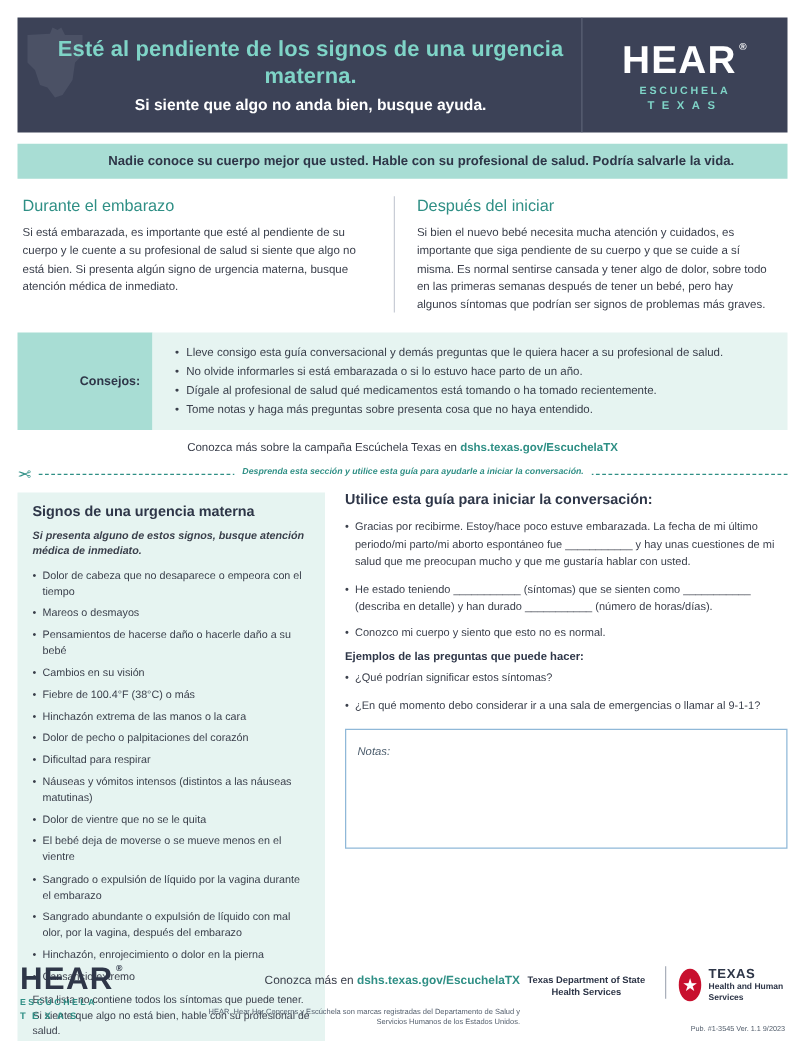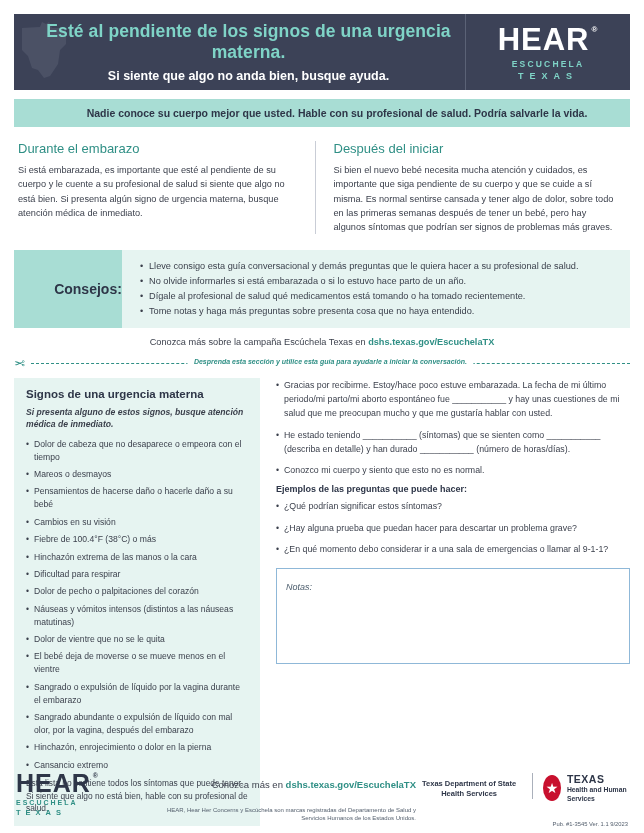--- a/index.html
+++ b/index.html
@@ -8,21 +8,21 @@
     background: #ffffff;
     font-family: "Liberation Sans", sans-serif;
     color: #333;
   }
   .page { position: relative; width: 644px; height: 833px; overflow: hidden; }
 
   
   .header {
     position: relative;
     margin: 14px 14px 0 14px;
-    height: 76px;
+    height: 92px;
     background: #3c4257;
     display: flex;
     align-items: stretch;
     overflow: hidden;
   }
   .header-texas-outline {
     position: absolute;
     left: 2px; top: 4px;
     width: 60px; height: 68px;
     opacity: .18;
@@ -115,21 +115,21 @@
   .tips {
     display: flex;
     margin: 16px 14px 0 14px;
     align-items: stretch;
   }
   .tips-label {
     flex: 0 0 108px;
     background: #a8ddd4;
     display: flex; align-items: center; justify-content: center;
     color: #2e3648;
-    font-size: 14px; font-weight: bold; padding-left: 40px;
+    font-size: 10px; font-weight: bold; padding-left: 40px;
   }
   .tips-list {
     flex: 1 1 auto;
     background: #e6f4f1;
     padding: 9px 12px 9px 18px;
   }
   .tips-list li {
     font-size: 9.2px;
     line-height: 1.62;
     color: #3a3f4b;
@@ -392,43 +392,43 @@
     <div class="signs">
       <div class="signs-title">Signos de una urgencia materna</div>
       <div class="signs-note">Si presenta alguno de estos signos, busque atención médica de inmediato.</div>
       <ul>
         <li>Dolor de cabeza que no desaparece o empeora con el tiempo</li>
         <li>Mareos o desmayos</li>
         <li>Pensamientos de hacerse daño o hacerle daño a su bebé</li>
         <li>Cambios en su visión</li>
         <li>Fiebre de 100.4°F (38°C) o más</li>
         <li>Hinchazón extrema de las manos o la cara</li>
+        <li>Dolor de pecho o palpitaciones del corazón</li>
         <li>Dificultad para respirar</li>
-        <li>Dolor de pecho o palpitaciones del corazón</li>
         <li>Náuseas y vómitos intensos (distintos a las náuseas matutinas)</li>
         <li>Dolor de vientre que no se le quita</li>
         <li>El bebé deja de moverse o se mueve menos en el vientre</li>
         <li>Sangrado o expulsión de líquido por la vagina durante el embarazo</li>
         <li>Sangrado abundante o expulsión de líquido con mal olor, por la vagina, después del embarazo</li>
         <li>Hinchazón, enrojecimiento o dolor en la pierna</li>
         <li>Cansancio extremo</li>
       </ul>
       <div class="signs-footer">Esta lista no contiene todos los síntomas que puede tener. Si siente que algo no está bien, hable con su profesional de salud.</div>
     </div>
 
     <div class="guide">
+      <div class="guide-title">Utilice esta guía para iniciar la conversación:</div>
       <ul>
         <li>Gracias por recibirme. Estoy/hace poco estuve embarazada. La fecha de mi último periodo/mi parto/mi aborto espontáneo fue ___________ y hay unas cuestiones de mi salud que me preocupan mucho y que me gustaría hablar con usted.</li>
         <li>He estado teniendo ___________ (síntomas) que se sienten como ___________ (describa en detalle) y han durado ___________ (número de horas/días).</li>
         <li>Conozco mi cuerpo y siento que esto no es normal.</li>
       </ul>
       <div class="examples-title">Ejemplos de las preguntas que puede hacer:</div>
       <ul>
         <li>¿Qué podrían significar estos síntomas?</li>
-        <li>¿Hay alguna prueba que puedan hacer para descartar un problema grave?</li>
         <li>¿En qué momento debo considerar ir a una sala de emergencias o llamar al 9-1-1?</li>
       </ul>
       <div class="notes-box">
         <span class="notes-label">Notas:</span>
       </div>
     </div>
   </div>
 
   <div class="footer">
     <div class="footer-logo">

